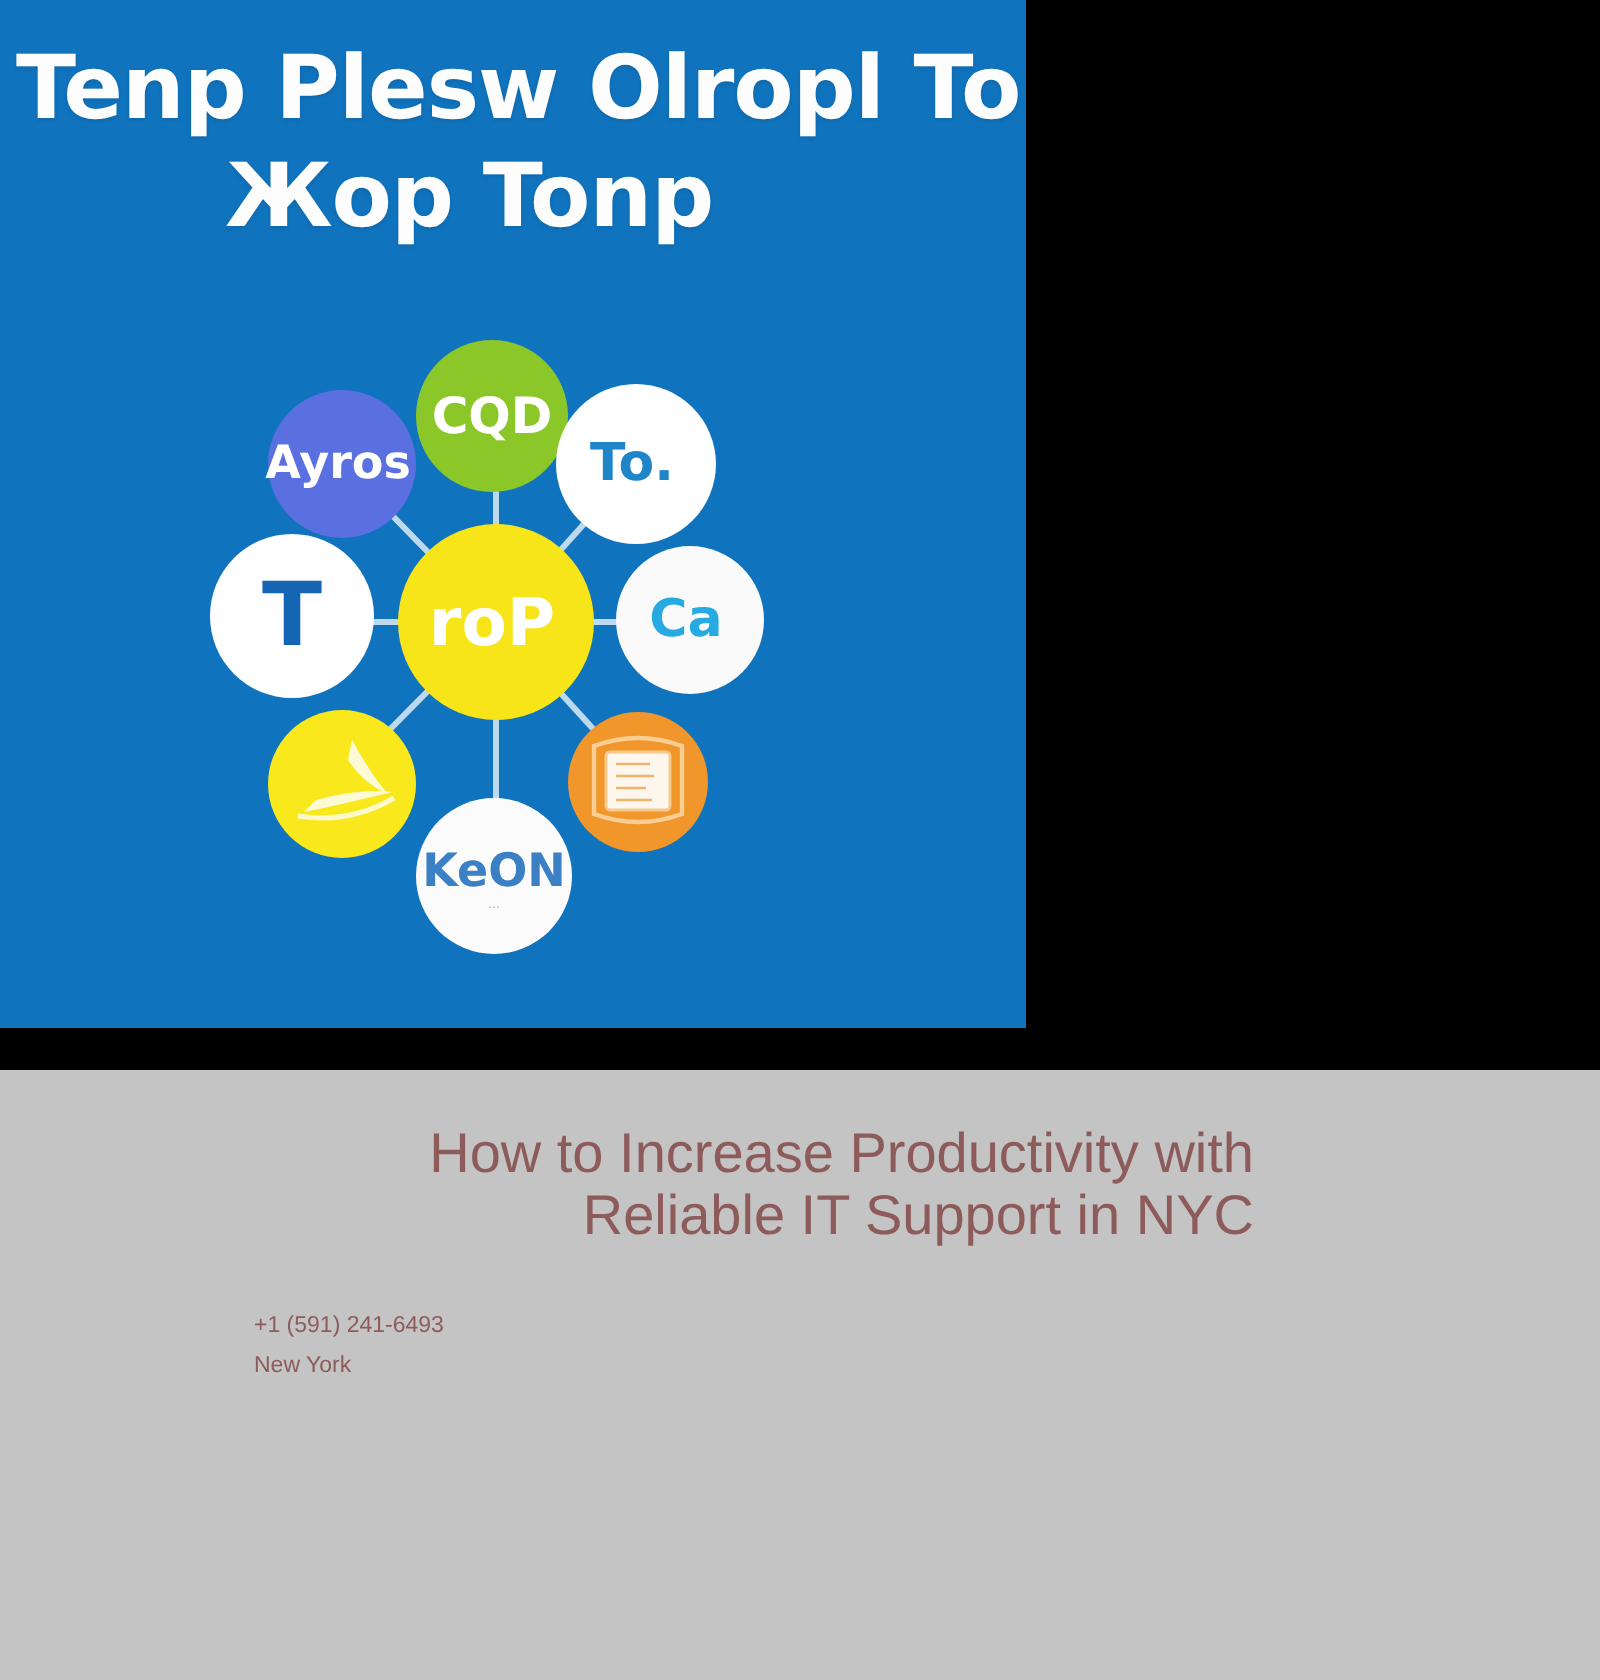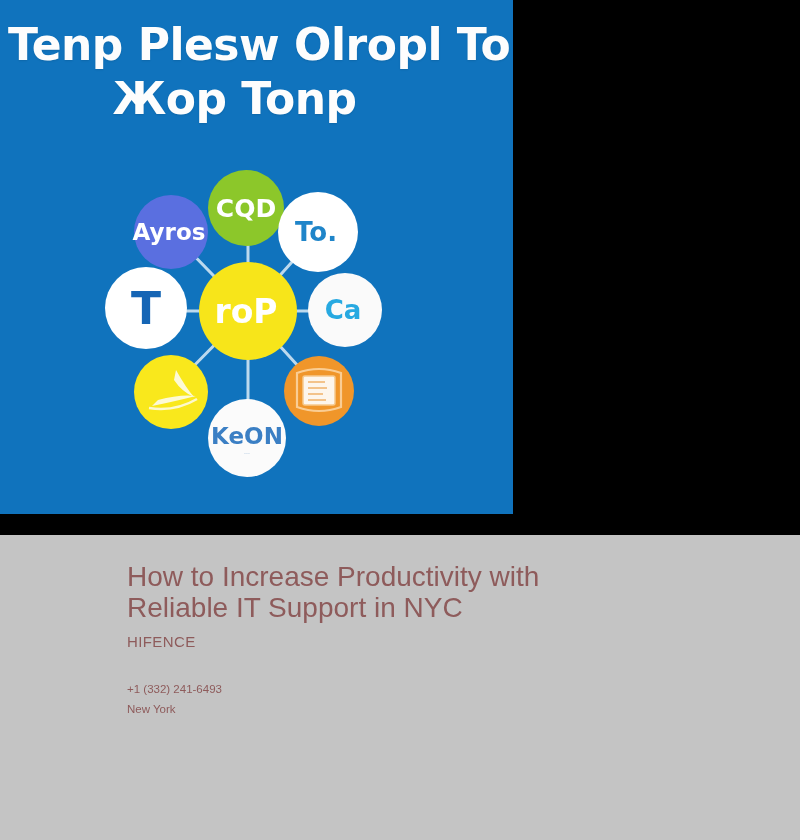--- a/index.html
+++ b/index.html
@@ -107,20 +107,21 @@
     width: 620px;
   }
   #doc-title {
     color: #8e5b5b;
     font-family: "Liberation Sans", sans-serif;
     font-weight: 400;
     font-size: 28px;
     line-height: 1.12;
     margin: 0;
     max-width: 500px;
+    text-align: right;
   }
   #doc-subtitle {
     color: #8e5b5b;
     font-family: "Liberation Sans", sans-serif;
     font-weight: 400;
     font-size: 15px;
     letter-spacing: 0.4px;
     margin: 9px 0 0 0;
   }
   #contact-block {
@@ -228,24 +229,23 @@
     </div>
   </div>
 
   <div id="black-band"></div>
 
   <div id="info-panel">
     <div id="info-inner">
 
       <h1 id="doc-title">How to Increase Productivity with Reliable IT Support in NYC</h1>
 
-      <div id="doc-subtitle">HIFENCE</div>
 
       <div id="contact-block">
-        <div class="contact-line">+1 (332) 241-6493</div>
+        <div class="contact-line">+1 (591) 241-6493</div>
         <div class="contact-line">New York</div>
       </div>
 
 
     </div>
   </div>
 
 </div>
 
 </body></html>

